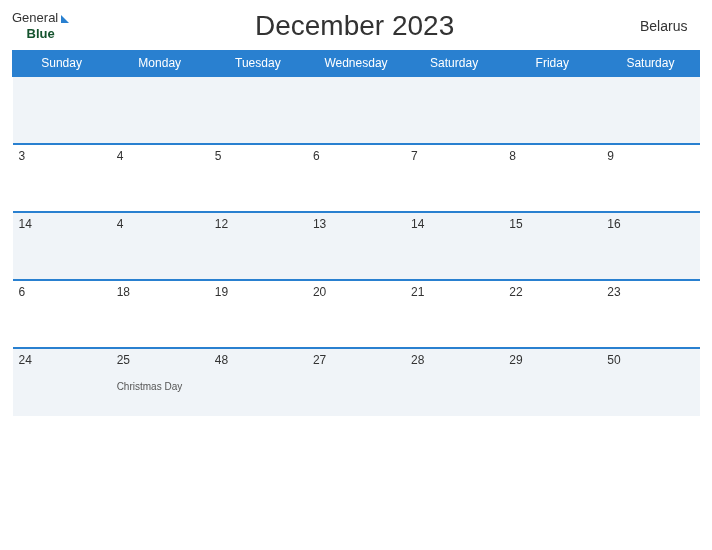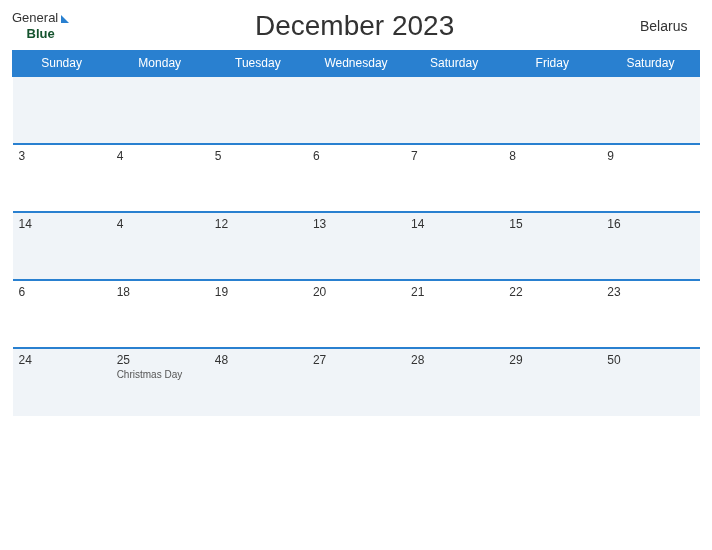--- a/index.html
+++ b/index.html
@@ -75,21 +75,21 @@
     }
     .day-number {
       font-size: 12px;
       color: #333;
       display: block;
     }
     .event-label {
       font-size: 10px;
       color: #555;
       display: block;
-      margin-top: 2px;
+      margin-top: 14px;
     }
   </style>
 </head>
 <body>
 
 <div class="calendar-container">
   <div class="header">
     <div class="logo">
       <div style="display:flex;flex-direction:column;align-items:center;">
         <span style="font-size:13px;color:#333;line-height:1.2;">General<span style="display:inline-block;width:0;height:0;border-left:8px solid #2980d0;border-top:8px solid transparent;margin-left:3px;vertical-align:middle;"></span></span>

